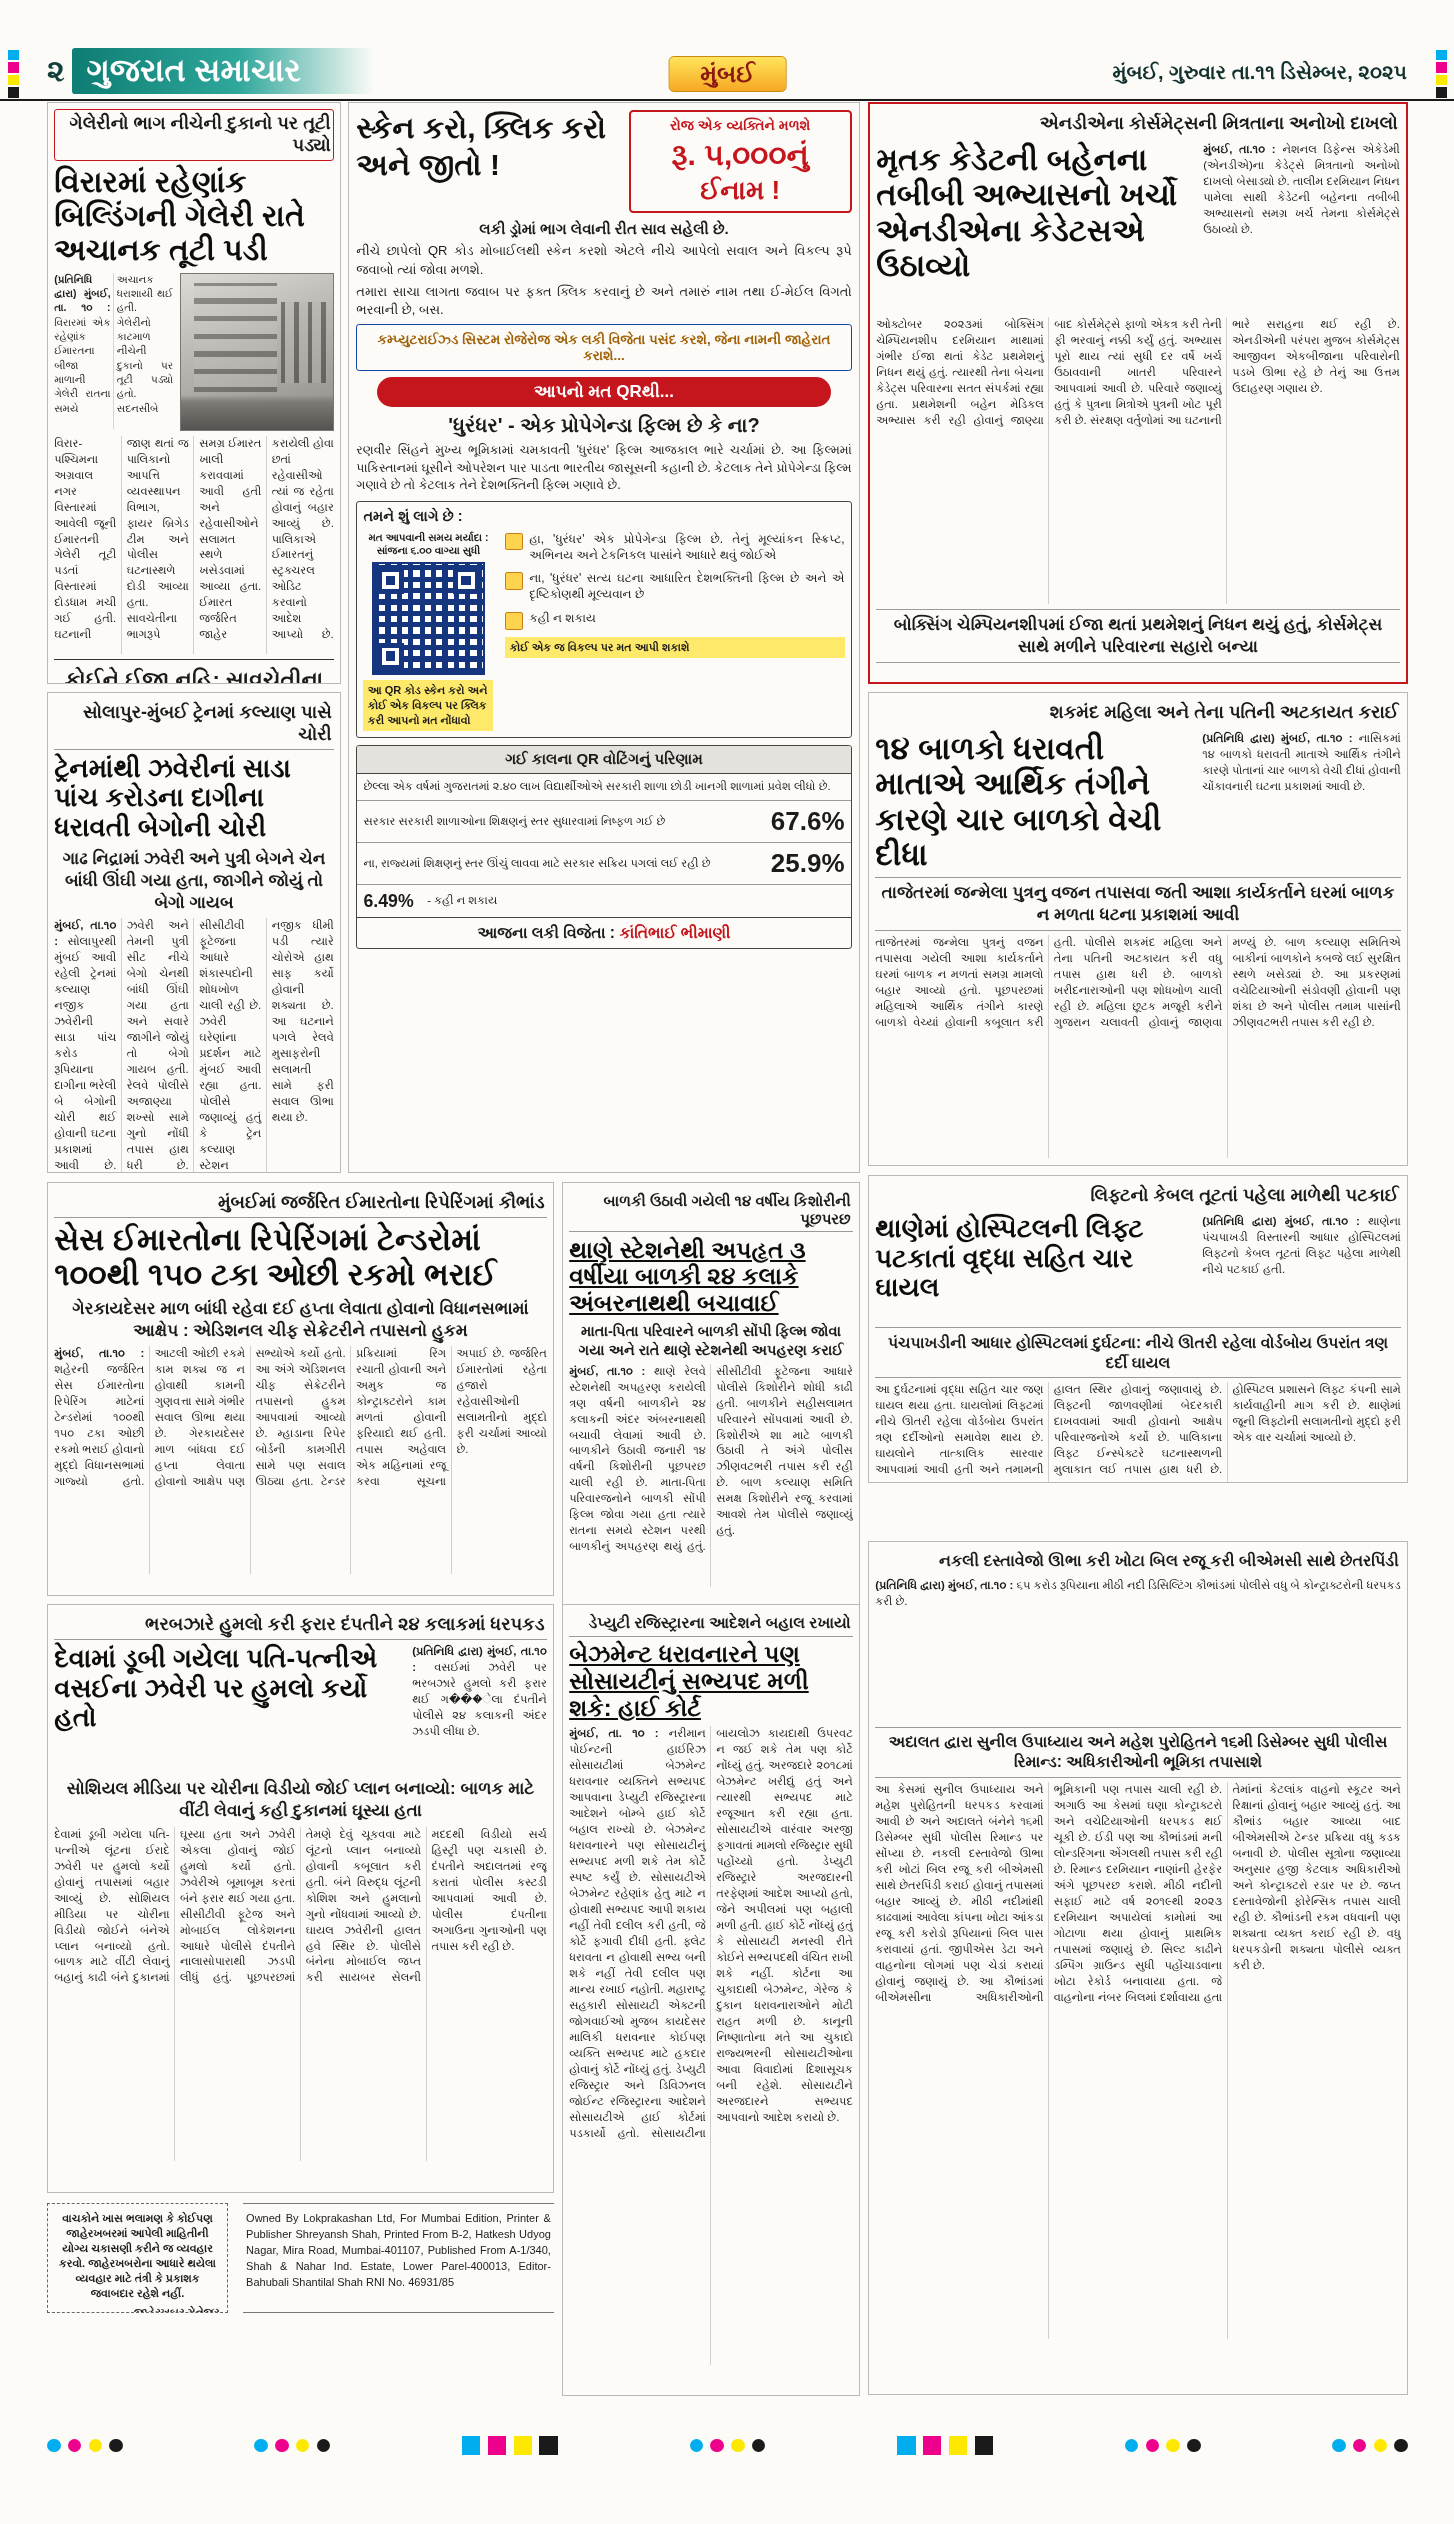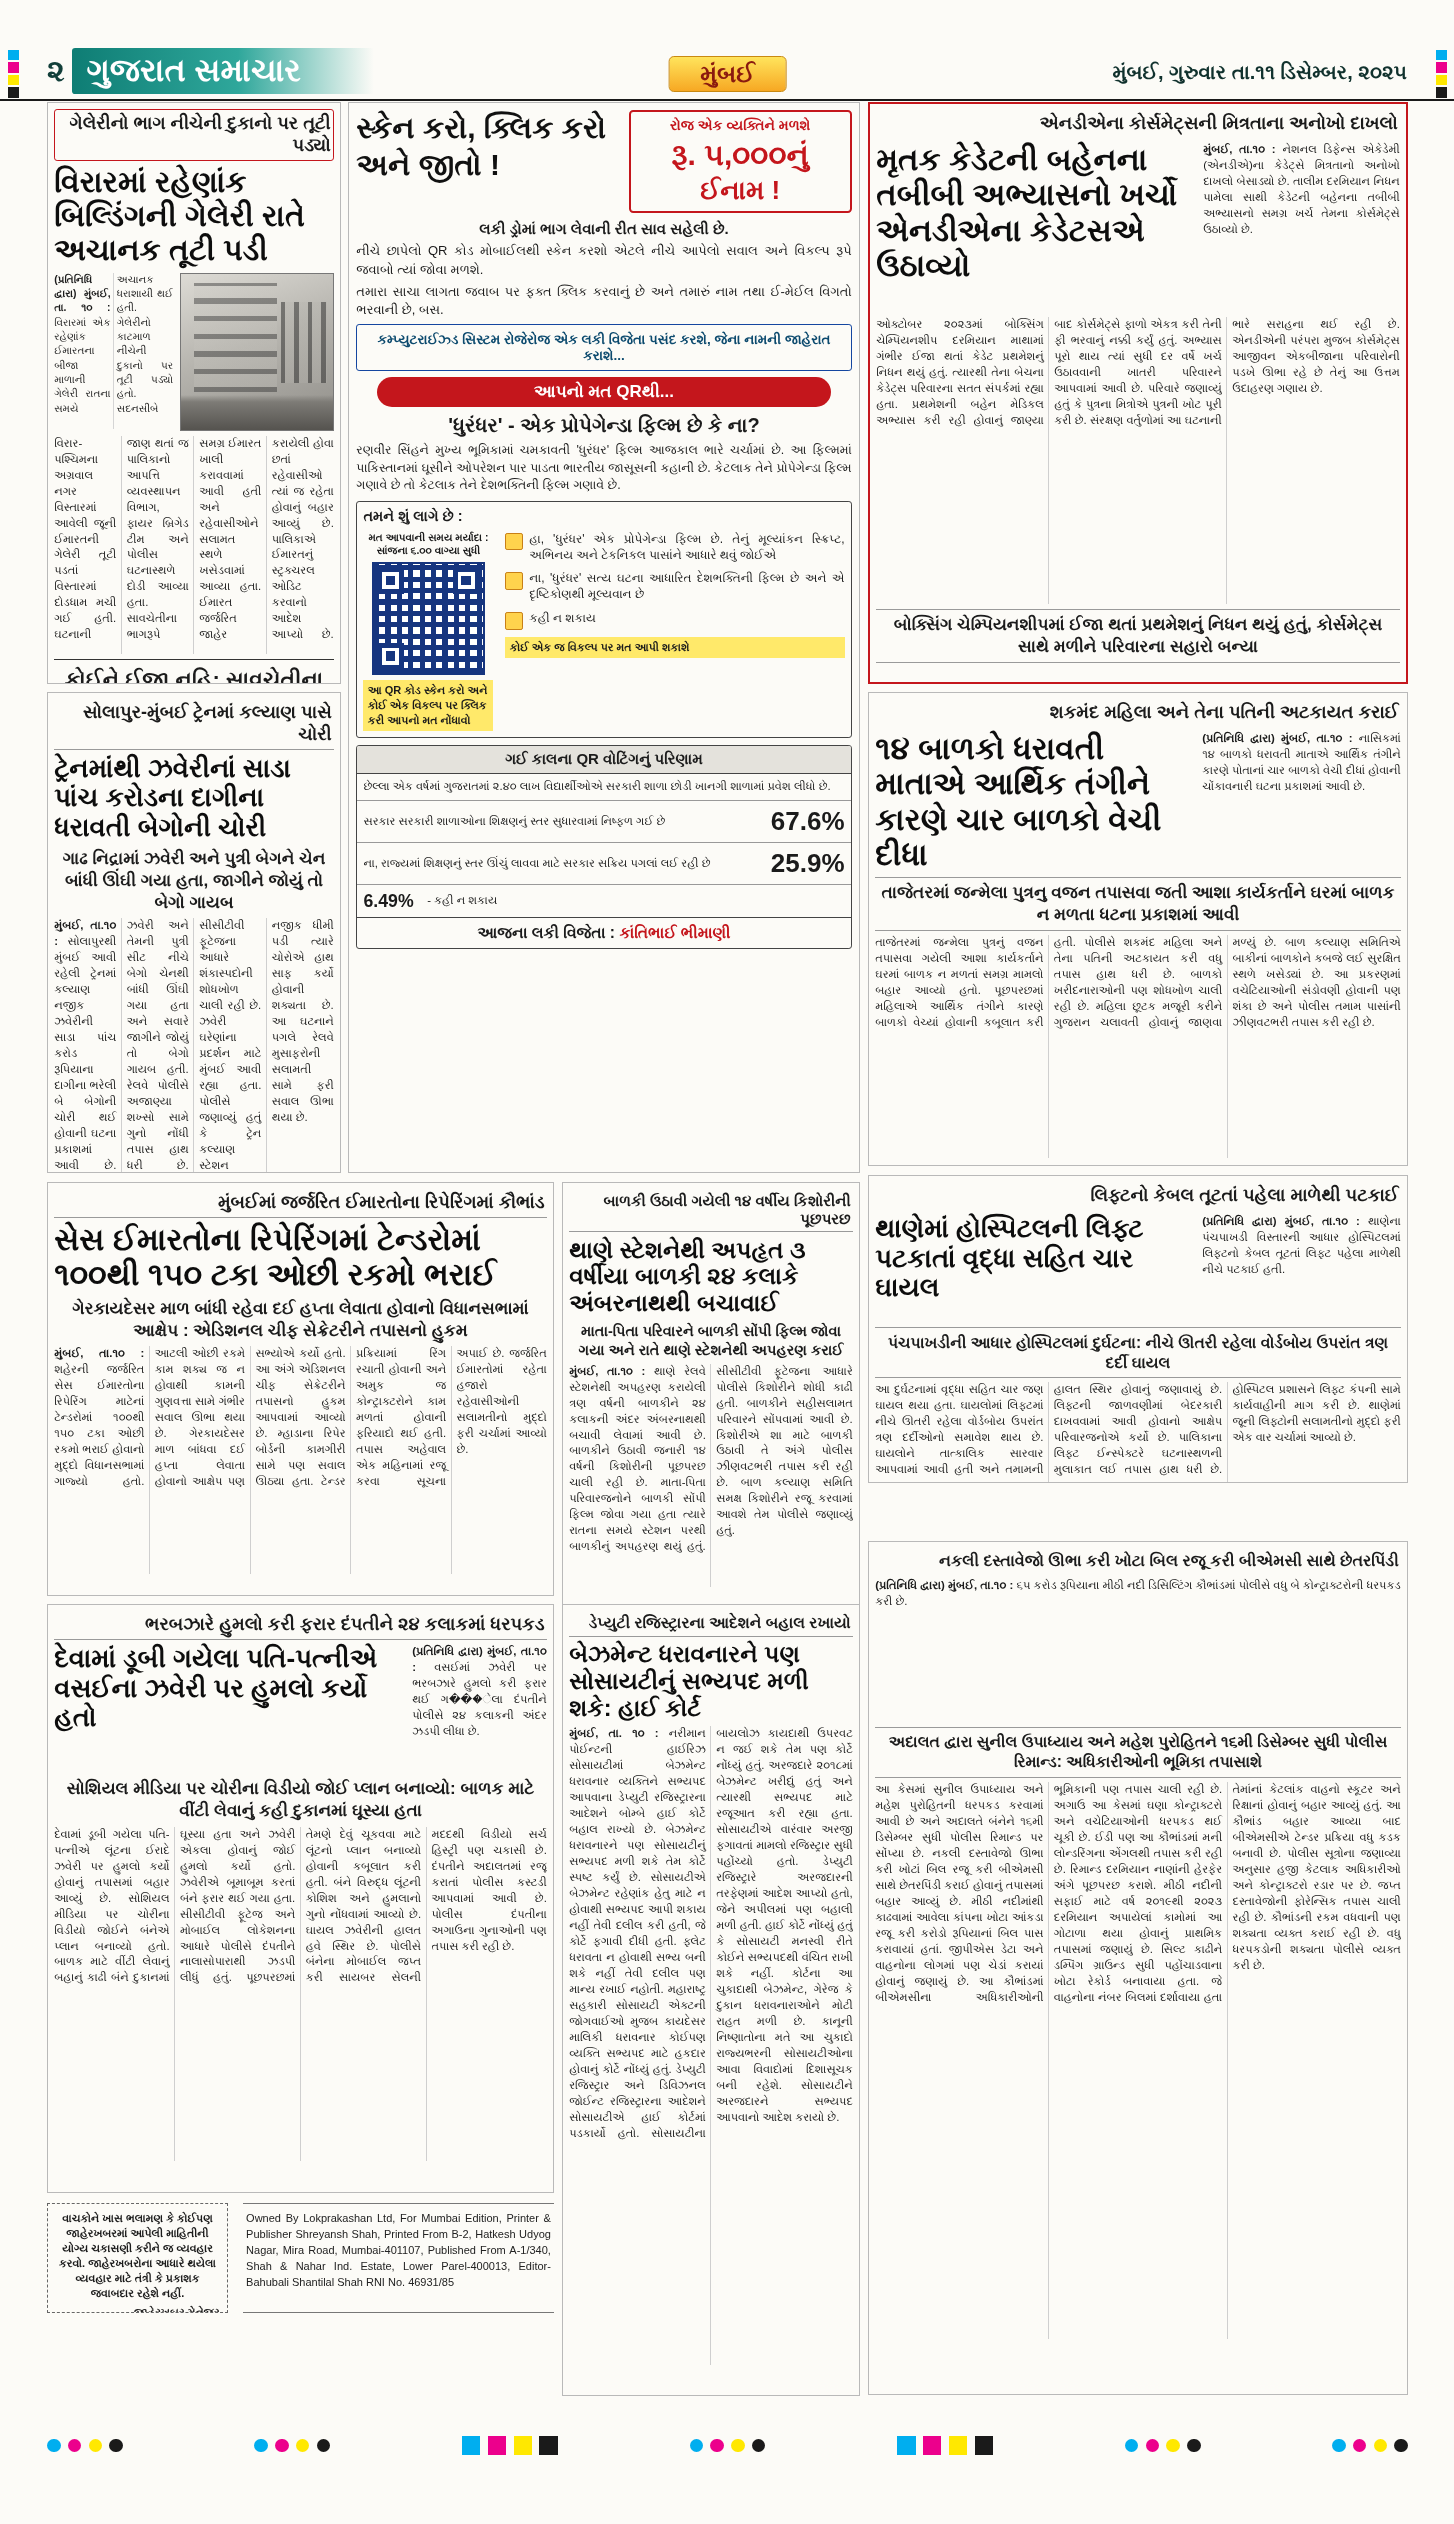--- a/index.html
+++ b/index.html
@@ -18,21 +18,21 @@
   .city-tab{position:absolute;left:50%;top:56px;transform:translateX(-50%);
      background:linear-gradient(180deg,#ffe45c,#f7a823);color:#8a1a0f;font-size:24px;font-weight:800;
      padding:3.1px 31px;border-radius:5.2px;border:0.5px solid #c98912;}
   .date-line{position:absolute;right:48px;top:61px;font-size:20px;font-weight:700;color:#10312d;}
   
   .story{position:absolute;border:0.5px solid #b9b9b9;background:#fcfbf7;padding:6.2px;box-sizing:border-box;overflow:hidden;}
   .kicker{font-weight:800;text-align:right;font-size:18px;line-height:1.2;padding:3.1px 2.1px;margin-bottom:4.2px;}
   .kicker.red-box{border:1.6px solid #c4161c;border-radius:3.1px;}
   .kicker.hairline{border-bottom:0.5px solid #9a9a9a;}
   .headline{font-weight:800;margin:3.1px 0 5.2px 0;line-height:1.14;color:#0d0d0d;}
-  .h-xl{font-size:30px;} .h-lg{font-size:31px;} .h-md{font-size:26px;} .h-sm{font-size:23.4px;}
+  .h-xl{font-size:30px;} .h-lg{font-size:31px;} .h-md{font-size:26px;} .h-sm{font-size:23.4px;text-decoration:underline;}
   .subhead{font-weight:800;text-align:center;font-size:17px;line-height:1.3;margin:4.2px 0;}
   .subhead.rules{border-top:0.5px solid #9a9a9a;border-bottom:0.5px solid #9a9a9a;padding:4.2px 1px;}
   .dateline{font-weight:800;}
   .cols{font-size:11.4px;line-height:1.4;text-align:justify;column-gap:10.4px;column-rule:0.5px solid #cfcfcf;overflow:hidden;}
   .c2{column-count:2;} .c3{column-count:3;} .c4{column-count:4;} .c5{column-count:5;}
   .head-row{display:flex;gap:15px;margin-bottom:4.2px;}
   .head-row .headline{flex:0 0 auto;margin:0;}
   .side-lead{flex:1 1 auto;font-size:11.4px;line-height:1.4;text-align:justify;overflow:hidden;}
   .bottom-subhead{font-weight:800;text-align:center;font-size:22px;line-height:1.25;border-top:1px solid #333;padding-top:6.2px;margin-top:5.2px;}
   
@@ -81,21 +81,21 @@
   
   #promo-box{position:absolute;border:0.5px solid #b9b9b9;background:#fcfbf7;padding:7.3px;box-sizing:border-box;overflow:hidden;}
   .promo-top{display:flex;gap:9.4px;align-items:stretch;}
   .scan-head{flex:1;font-size:30px;font-weight:800;line-height:1.22;color:#111;}
   .prize-box{width:223px;border:2.1px solid #c4161c;border-radius:4.2px;color:#c4161c;text-align:center;padding:5.2px 3.1px;box-sizing:border-box;}
   .pz1{font-size:14px;font-weight:800;}
   .pz2{font-size:30px;font-weight:800;margin-top:3.1px;}
   .pz3{font-size:26px;font-weight:800;margin-top:2.1px;}
   .lucky-line{font-size:15px;font-weight:800;text-align:center;margin:7.3px 0 3.1px 0;}
   .promo-para{font-size:13px;line-height:1.4;text-align:justify;margin:4.2px 0;}
-  .blue-box{border:1.6px solid #1446a0;color:#0c4a6e;font-size:13.5px;font-weight:700;text-align:center;padding:6.2px;border-radius:3.1px;margin:5.2px 0;}
+  .blue-box{border:1.6px solid #1446a0;color:#a16207;font-size:13.5px;font-weight:700;text-align:center;padding:6.2px;border-radius:3.1px;margin:5.2px 0;}
   .red-band{background:#c4161c;color:#fff;font-size:17px;font-weight:800;text-align:center;border-radius:21px;padding:5.2px;margin:6.2px 21px;}
   .poll-q{font-size:20px;font-weight:800;text-align:center;margin:5.2px 0;}
   .poll-body{font-size:12.5px;line-height:1.42;text-align:justify;margin:3.1px 0 6.2px 0;}
   .options-area{border:1px solid #444;border-radius:3.1px;padding:6.2px;}
   .opt-title{font-size:14.5px;font-weight:800;margin-bottom:5.2px;}
   .opt-flex{display:flex;gap:12px;}
   .qr-col{width:130px;flex:0 0 auto;text-align:center;}
   .qr-deadline{font-size:10.4px;font-weight:700;line-height:1.3;margin-bottom:4.2px;}
   .qr{position:relative;width:109px;height:109px;margin:0 auto;border:2.1px solid #16357f;background-color:#fff;background-image:
       repeating-linear-gradient(0deg,#16357f 0 5.2px,transparent 5.2px 11.4px),

